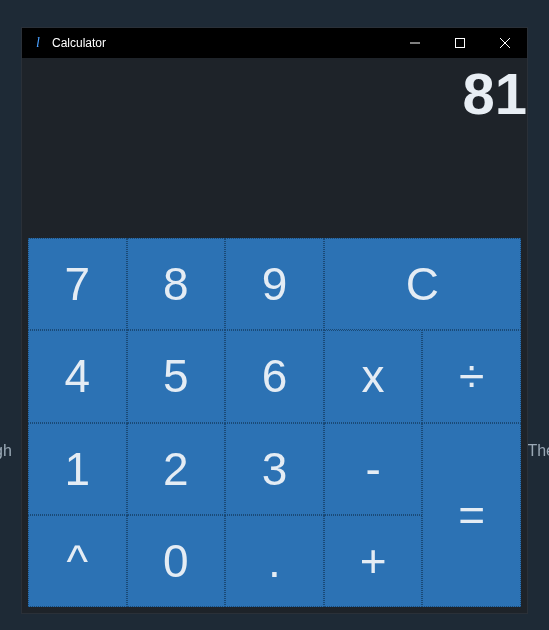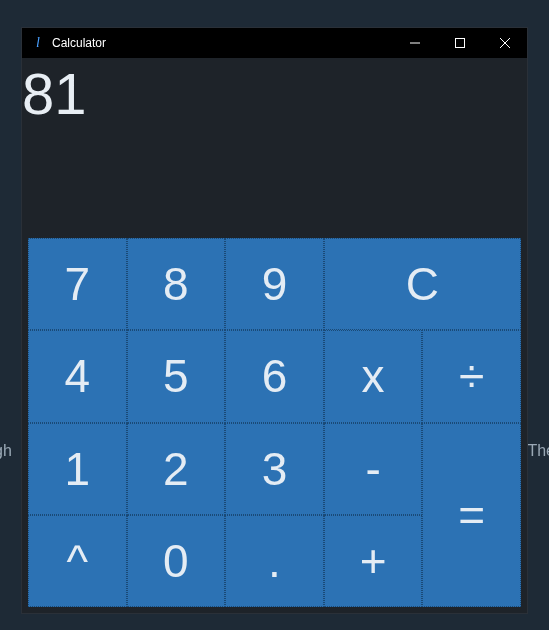--- a/index.html
+++ b/index.html
@@ -65,22 +65,22 @@
     justify-content: center;
     color: #ffffff;
   }
   .titlebar .ctrl svg { display:block; }
 
   .display {
     height: 150px;
     background: #1e2329;
     color: #e8eef4;
     font-size: 58px;
-    font-weight: 400;
-    text-align: left;
+    font-weight: 700;
+    text-align: right;
     line-height: 1.1;
     padding-top: 4px;
     font-family: "Segoe UI", Arial, sans-serif;
   }
 
   .keypad {
     position: absolute;
     left: 6px;
     right: 6px;
     bottom: 6px;

